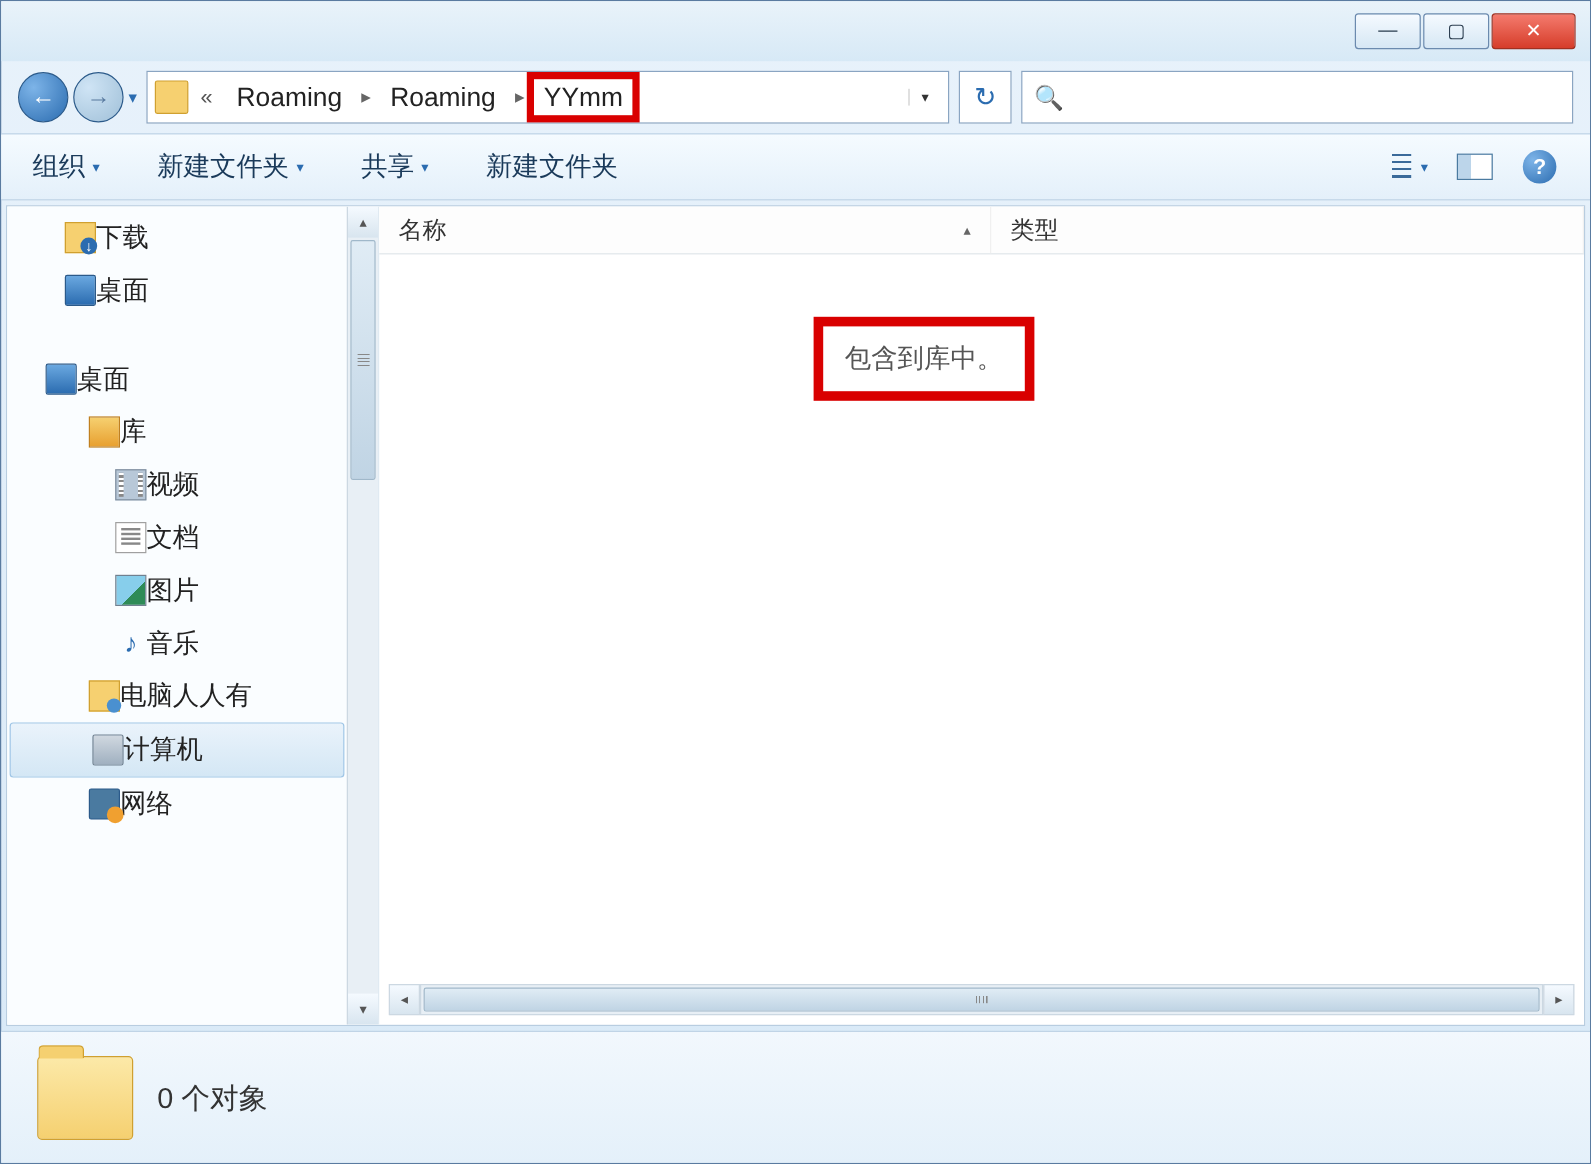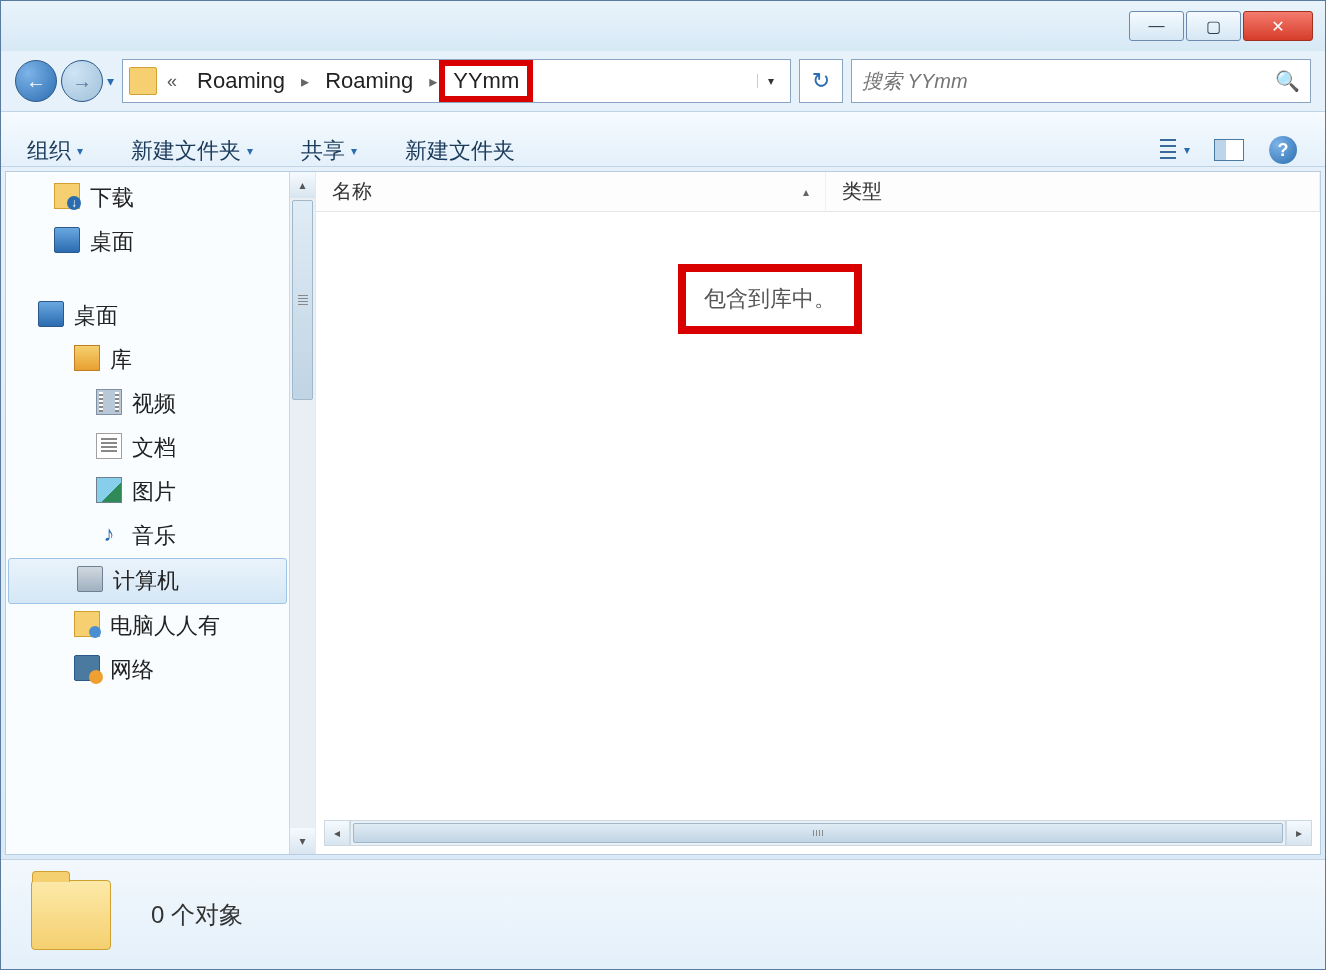--- a/index.html
+++ b/index.html
@@ -111,21 +111,21 @@
   font-size: 20px; font-style: italic; color:#888;
   font-family: inherit;
 }
 .search-icon { color:#2b6cb0; font-size:20px;}
 .toolbar {
   height: 56px;
   background: linear-gradient(#f5fbff,#e4f0fa);
   border-top:1px solid #c0d4e6;
   border-bottom:1px solid #c0d4e6;
   display:flex;
-  align-items:flex-end;
+  align-items:center;
   padding:0 26px;
   gap: 48px;
   font-size: 22px;
   color: #1a3a5a;
 }
 .tool-item { display:flex; align-items:center; gap:6px; }
 .tool-drop { font-size:12px; color:#2b6cb0;}
 .toolbar-right { margin-left:auto; display:flex; gap:22px; align-items:center;}
 .tb-icon { width:32px;height:32px; display:flex;align-items:center;justify-content:center; border:1px solid transparent;}
 .view-ddl { display:flex;align-items:center; gap:8px;}
@@ -151,21 +151,21 @@
 .sidebar-scroll {
   position:absolute; right:0; top:0; bottom:0; width:26px;
   background:#e8eff5; border-left:1px solid #ccd8e2;
   display:flex; flex-direction:column;
 }
 .sb-arrow { height:26px; display:flex;align-items:center;justify-content:center;font-size:12px;color:#555;background:linear-gradient(#f5faff,#d8e5ef);}
 .sb-track { flex:1; position:relative;}
 .sb-thumb { position:absolute; left:2px; right:2px; top:2px; height:200px; background:linear-gradient(#e0ecf5,#c0d4e4); border:1px solid #a0b8ca; border-radius:2px;}
 .sb-thumb .grip { position:absolute; left:50%; top:50%; transform:translate(-50%,-50%); width:10px; height:10px; background:repeating-linear-gradient(#888 0 1px,transparent 1px 3px);}
 .tree-item {
-  display:flex; gap:10px;
+  display:flex; align-items:center; 
   padding: 7px 8px 7px 48px;
   font-size: 22px; color:#222;
 }
 .tree-item.sel { background: linear-gradient(#eaf3fb,#d4e7f5); border:1px solid #9ec5e6; border-radius:3px; margin:0 28px 0 2px; padding-left:46px;}
 .tree-item.root { padding-left: 32px;}
 .tree-item.l2 { padding-left: 68px;}
 .tree-item.l3 { padding-left: 90px;}
 .ic { width:26px; height:26px; display:inline-block; flex-shrink:0;}
 .ic-dld{background:#f6d070;border:1px solid #d0a030;position:relative;}
 .ic-dld::after{content:'↓';position:absolute;right:-2px;bottom:-2px;background:#2b6cb0;color:#fff;font-size:12px;width:14px;height:14px;border-radius:50%;text-align:center;line-height:14px;}
@@ -228,21 +228,21 @@
 .hs-track{flex:1;position:relative;border:1px solid #ccd8e2;}
 .hs-thumb{position:absolute;top:2px;bottom:2px;left:2px;right:2px;background:linear-gradient(#e0ecf5,#c0d4e4);border:1px solid #a0b8ca;border-radius:2px;}
 .hs-thumb .grip{position:absolute;left:50%;top:50%;transform:translate(-50%,-50%);width:10px;height:6px;background:repeating-linear-gradient(90deg,#888 0 1px,transparent 1px 3px);}
 .statusbar {
   height: 110px;
   background: linear-gradient(#f2f8fd,#e4f0fa);
   border-top:1px solid #c0d4e6;
   display:flex;
   align-items:center;
   padding:0 30px;
-  gap:40px;
+  gap:20px;
 }
 .status-folder {
   width:80px;height:70px;
   background:linear-gradient(#fce9a8,#f5d070);
   border:1px solid #d0a030;
   border-radius:4px;
   position:relative;
 }
 .status-folder::before{content:'';position:absolute;top:-10px;left:0;width:36px;height:10px;background:#f5d070;border:1px solid #d0a030;border-bottom:none;border-radius:4px 4px 0 0;}
 .status-text{font-size:24px;color:#333;}
@@ -281,21 +281,20 @@
       <span class="crumb-sep">▸</span>
       <span class="crumb">Roaming</span>
       <span class="crumb-sep">▸</span>
       <span class="crumb highlight">YYmm</span>
       <span class="addr-drop">▾</span>
     </div>
     <div class="refresh-btn">
         <span>↻</span>
       </div>
     <div class="search-box">
-      <input placeholder="搜索 YYmm" style="">
       <span class="search-icon">🔍</span>
     </div>
   </div>
 
   <div class="toolbar">
     <div class="tool-item">
       <span>组织</span>
       <span class="tool-drop">▾</span>
     </div>
     <div class="tool-item">
@@ -351,27 +350,27 @@
           <span>文档</span>
         </div>
       <div class="tree-item l3">
           <span class="ic ic-img"></span>
           <span>图片</span>
         </div>
       <div class="tree-item l3">
           <span class="ic ic-mus">♪</span>
           <span>音乐</span>
         </div>
+      <div class="tree-item l2">
+          <span class="ic ic-usr"></span>
+          <span>电脑人人有</span>
+        </div>
       <div class="tree-item l2 sel">
           <span class="ic ic-comp"></span>
           <span>计算机</span>
-        </div>
-      <div class="tree-item l2">
-          <span class="ic ic-usr"></span>
-          <span>电脑人人有</span>
         </div>
       <div class="tree-item l2">
           <span class="ic ic-net"></span>
           <span>网络</span>
         </div>
 
       <div class="sidebar-scroll">
         <div class="sb-arrow">▴</div>
         <div class="sb-track">
           <div class="sb-thumb">

